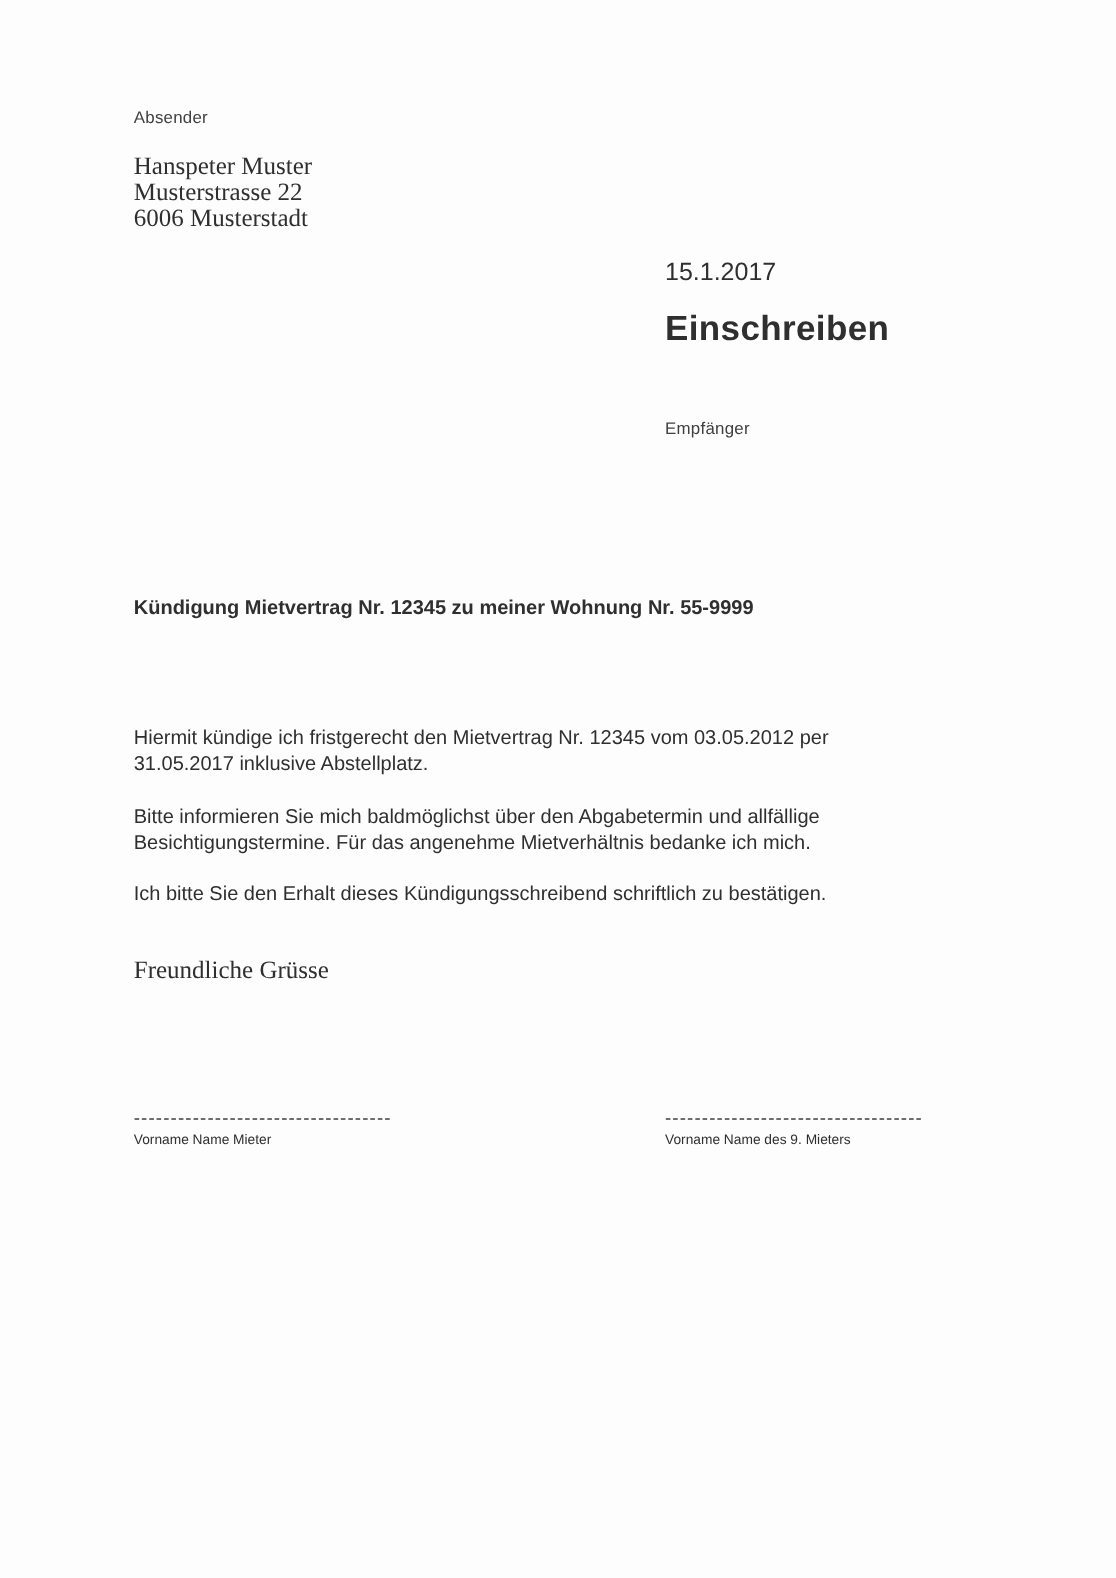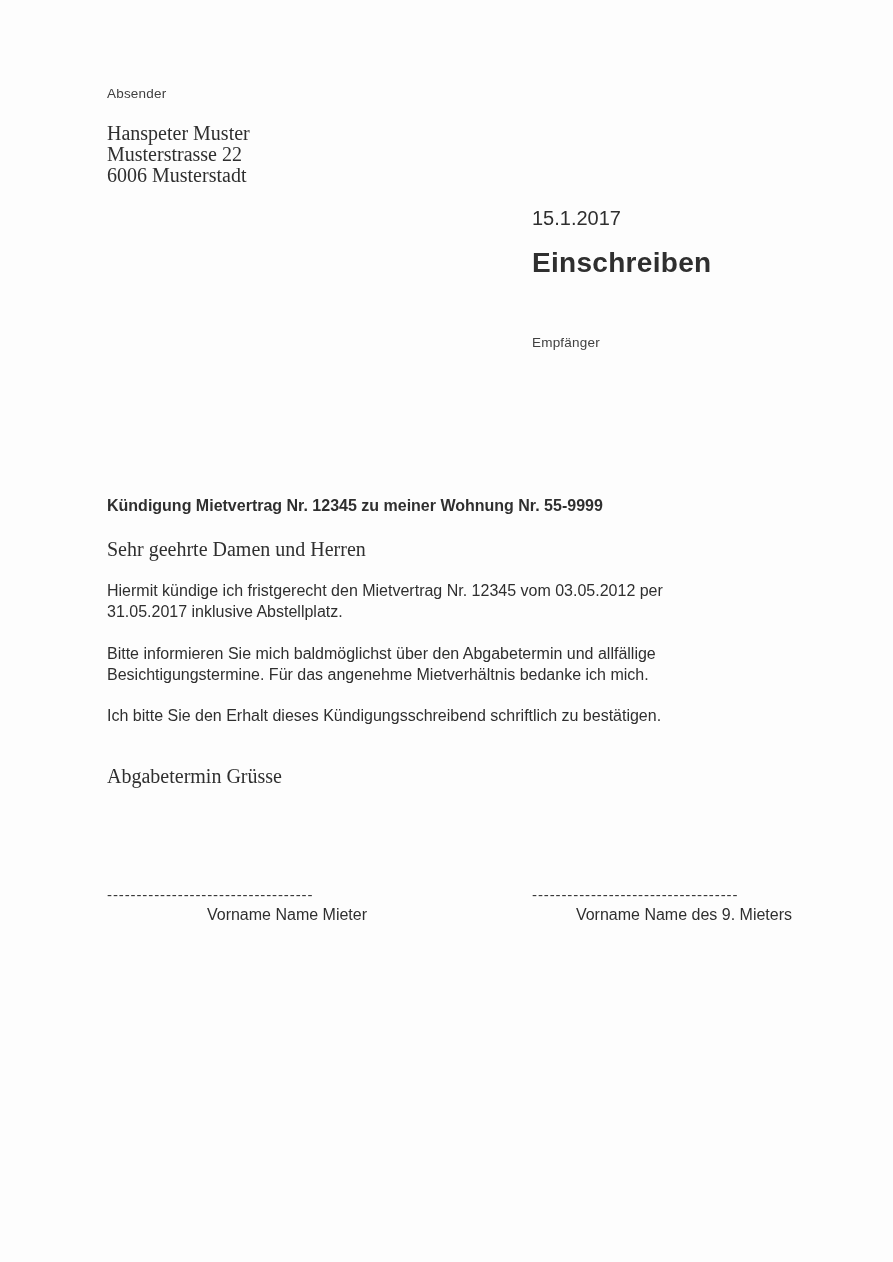--- a/index.html
+++ b/index.html
@@ -51,56 +51,54 @@
   .sig-block {
     width: 260px;
   }
   .sig-dashes {
     font-size: 15px;
     letter-spacing: 0.9px;
     color: #3a3a3a;
     white-space: nowrap;
   }
   .sig-label {
-    font-size: 16px;
+    font-size: 11px;
     margin-top: 3px;
-    text-align: right;
   }
 </style>
 </head>
 <body>
 
 <div class="page">
 
   <div class="abs small-label" style="left:107px; top:86px;">Absender</div>
 
   <div class="abs addr-line" style="left:107px; top:123px;">Hanspeter Muster
 Musterstrasse 22
 6006 Musterstadt</div>
 
   <div class="abs date-line" style="left:532px; top:207px;">15.1.2017</div>
 
   <div class="abs delivery" style="left:532px; top:247px;">Einschreiben</div>
 
   <div class="abs small-label" style="left:532px; top:291px;margin-top:44px;">Empfänger</div>
 
 
-  <div class="abs subject" style="left:107px; top:497px;">Kündigung Mietvertrag Nr. 12345 zu meiner Wohnung Nr. 55-9999</div>
+  <div class="abs subject" style="left:107px; top:478px;">Kündigung Mietvertrag Nr. 12345 zu meiner Wohnung Nr. 55-9999</div>
 
-  <div class="abs body-text" style="left:107px; top:539px;">Sehr geehrte Damen und Herren</div>
 
   <div class="abs paragraph" style="left:107px; top:580px;">Hiermit kündige ich fristgerecht den Mietvertrag Nr. 12345 vom 03.05.2012 per
 31.05.2017 inklusive Abstellplatz.</div>
 
   <div class="abs paragraph" style="left:107px; top:705px;">Ich bitte Sie den Erhalt dieses Kündigungsschreibend schriftlich zu bestätigen.</div>
 
   <div class="abs paragraph" style="left:107px; top:643px;">Bitte informieren Sie mich baldmöglichst über den Abgabetermin und allfällige
 Besichtigungstermine. Für das angenehme Mietverhältnis bedanke ich mich.</div>
 
-  <div class="abs body-text" style="left:107px; top:766px;">Abgabetermin Grüsse</div>
+  <div class="abs body-text" style="left:107px; top:766px;">Freundliche Grüsse</div>
 
   <div class="abs sig-block" style="left:107px; top:886px;">
     <div class="sig-dashes">-----------------------------------</div>
     <div class="sig-label">Vorname Name Mieter</div>
   </div>
 
   <div class="abs sig-block" style="left:532px; top:886px;">
     <div class="sig-dashes">-----------------------------------</div>
     <div class="sig-label">Vorname Name des 9. Mieters</div>
   </div>

